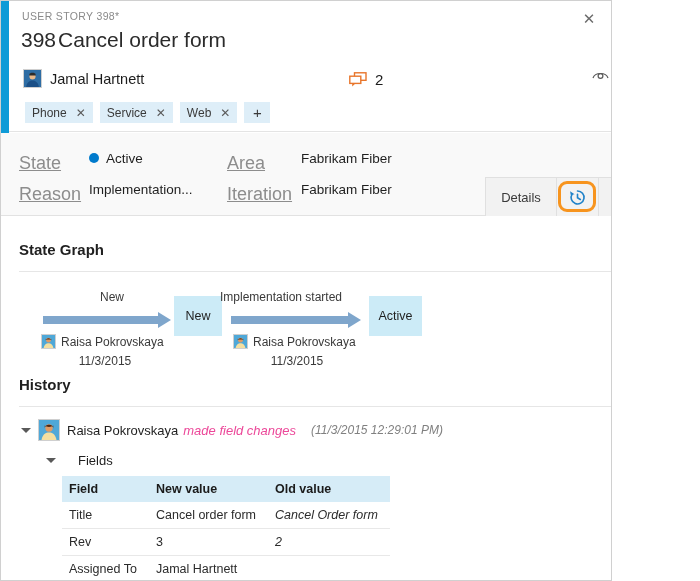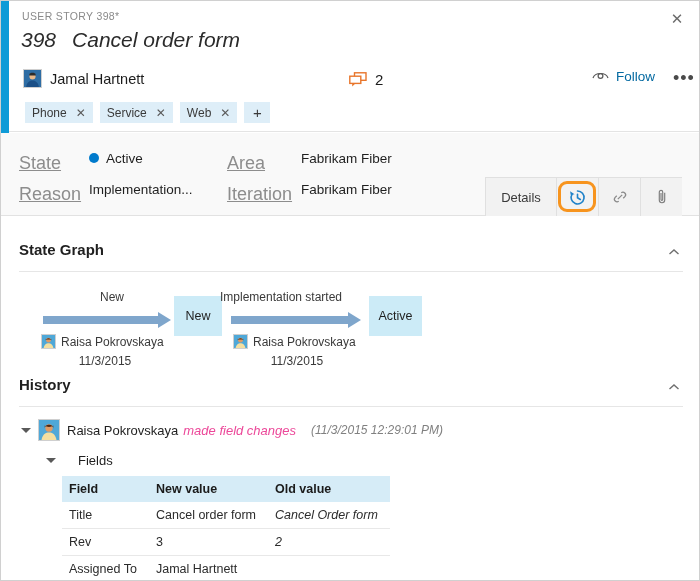--- a/index.html
+++ b/index.html
@@ -6,21 +6,21 @@
     margin: 0;
     padding: 0;
     background: #ffffff;
   }
   body {
     font-family: "Liberation Sans", sans-serif;
     -webkit-font-smoothing: antialiased;
   }
   #app {
     position: relative;
-    width: 700px;
+    width: 612px;
     height: 581px;
     box-sizing: border-box;
     background: #ffffff;
     border: 1px solid #d0d0d0;
     overflow: hidden;
   }
 
   
   .accent-bar {
     position: absolute;
@@ -47,23 +47,22 @@
     font-size: 10.5px;
     letter-spacing: .35px;
     color: #8a8a8a;
   }
   .title-row {
     position: absolute;
     left: 12px;
     top: 27px;
     display: flex;
     align-items: baseline;
-    gap: 16px;
+    gap: 2px;
     color: #2b2b2b;
-    font-style: italic;
   }
   .title-id { font-size: 21px; font-weight: 400; }
   .title-text { font-size: 21px; font-weight: 400; }
 
   .assigned-row {
     position: absolute;
     left: 14px;
     top: 68px;
     display: flex;
     align-items: center;

